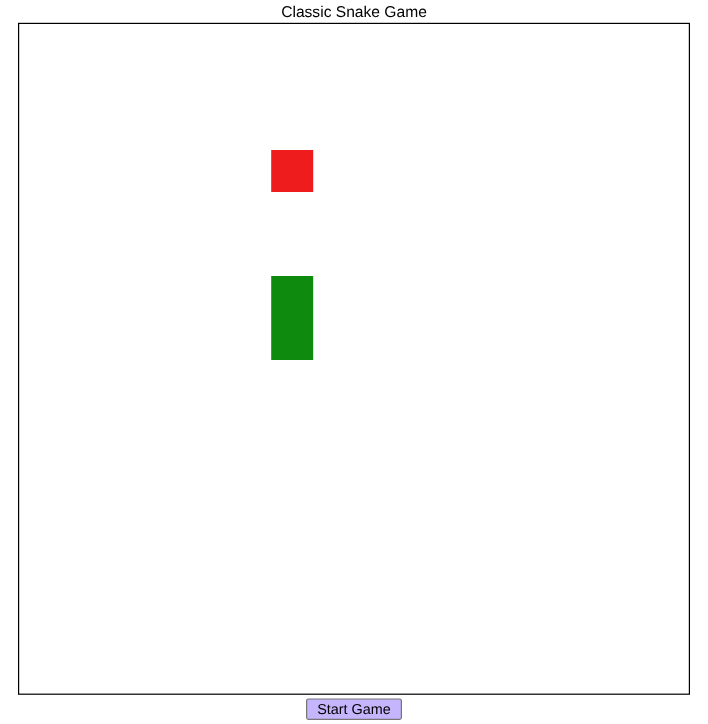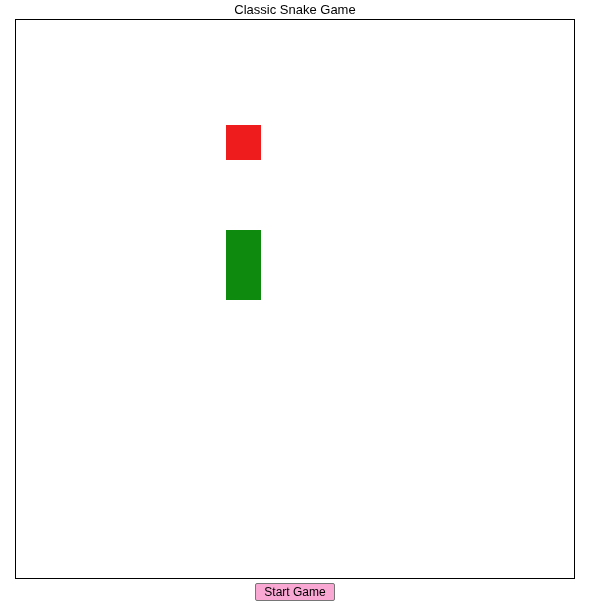--- a/index.html
+++ b/index.html
@@ -34,21 +34,21 @@
     }
     .snake {
       background: #0e8a0e;
     }
     .controls {
       margin-top: 3px;
     }
     .start-btn {
       font-size: 12px;
       padding: 1px 8px;
-      background: #f9a8d4;
+      background: #c4b5fd;
       border: 1px solid #767676;
       border-radius: 2px;
       cursor: pointer;
       font-family: Arial, sans-serif;
     }
   </style>
 </head>
 <body>
 
 <div class="title">Classic Snake Game</div>

